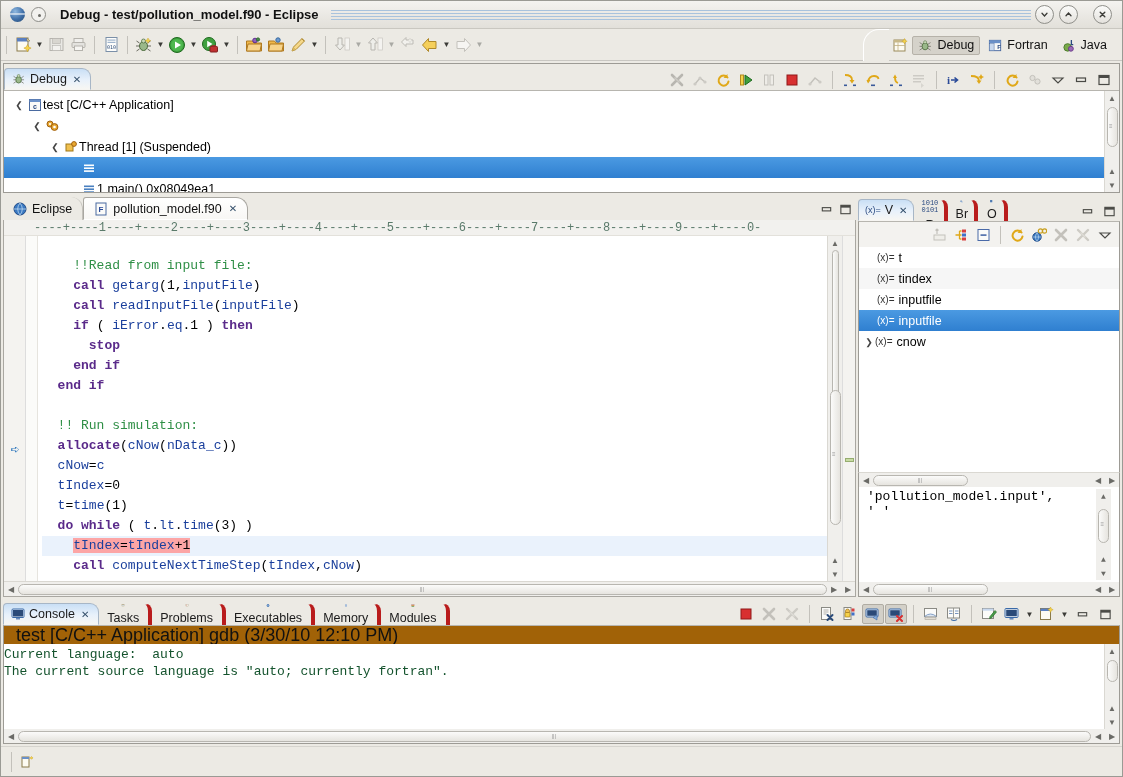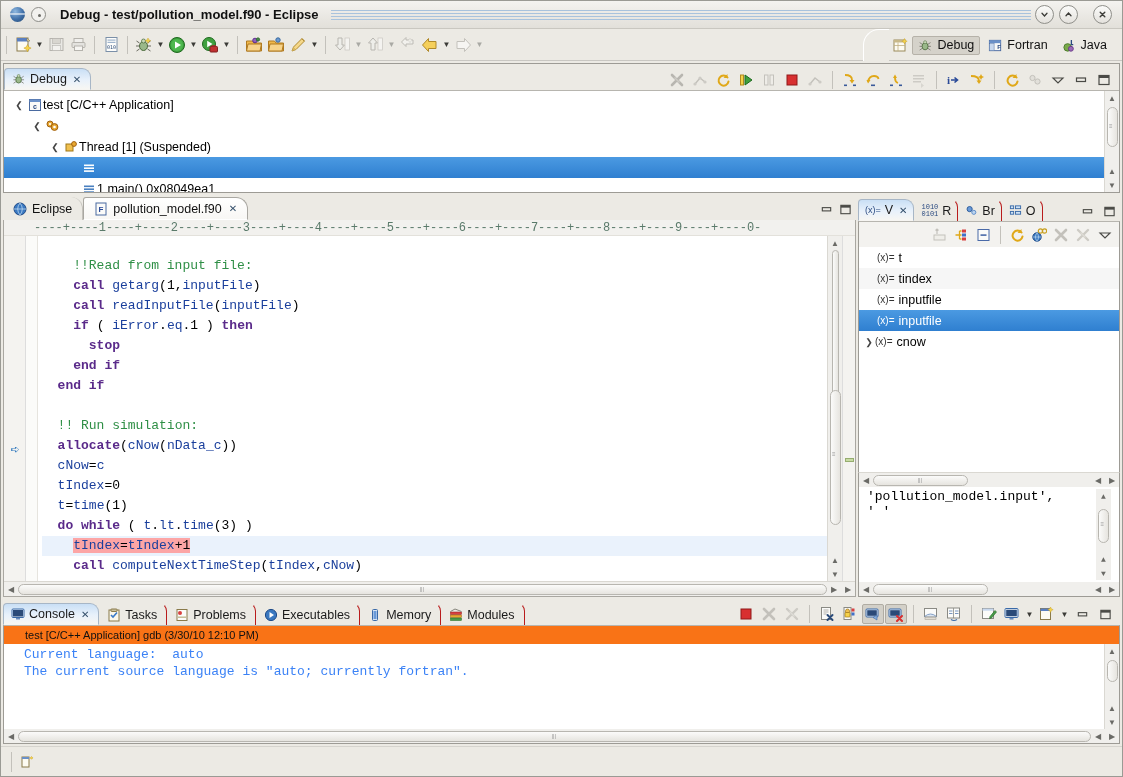--- a/index.html
+++ b/index.html
@@ -128,22 +128,23 @@
     white-space: nowrap;
   }
   .vtab.active {
     background: linear-gradient(to bottom, #c9dff5 0%, #e8f1fb 55%, #f7f6f3 100%);
     border: 1px solid #a7b6c6; border-bottom: 1px solid #f6f5f2;
     border-top-left-radius: 4px; border-top-right-radius: 9px;
     font-weight: normal;
   }
   .vtab.inactive {
     background: transparent;
-    border-right: 1px solid #b91c1c;
+    border-right: 4px solid #b91c1c;
     border-top-right-radius: 8px;
+    flex-direction: column;
   }
   .tabclose { font-size: 10px; color: #35506b; margin-left: 2px; }
 
   .vtoolbar {
     flex: 0 0 auto; display: flex; align-items: center; justify-content: flex-end;
     padding-right: 4px; gap: 1px;
   }
   .vtbtn {
     width: 22px; height: 20px; display: flex; align-items: center; justify-content: center;
     cursor: default;
@@ -298,31 +299,31 @@
     font-family: "Liberation Mono", monospace; font-size: 13px; padding: 2px 8px;
     border-left: 1px solid #9d9b95; border-right: 1px solid #9d9b95;
     display: flex;
     gap: 40px;
   }
 
   
   .consolepane { height: 145px; flex: 0 0 145px; margin: 2px; display: flex; flex-direction: column; }
   .cons-head { display: flex; align-items: flex-end; background: #eceae4; height: 26px; position: relative; }
   .cons-label {
-    height: 19px; flex: 0 0 19px; background: #f97316; border-top: 1px solid #b7b5af;
+    height: 19px; flex: 0 0 19px; background: #a16207; border-top: 1px solid #b7b5af;
     border-left: 1px solid #9d9b95; border-right: 1px solid #9d9b95;
-    display: flex; align-items: center; padding-left: 21px; font-size: 11px; color: #111;
+    display: flex; align-items: center; padding-left: 12px; font-size: 18px; color: #111;
   }
   .cons-body {
     flex: 1; background: #fff; border-left: 1px solid #9d9b95; border-right: 1px solid #9d9b95;
     display: flex; min-height: 0;
   }
   .cons-text {
     flex: 1; font-family: "Liberation Mono", monospace; font-size: 13px; line-height: 17px;
-    white-space: pre; padding: 2px 20px; overflow: hidden; color: #3b82f6;
+    white-space: pre; padding: 2px 0; overflow: hidden; color: #14532d;
   }
 
   
   .statusbar {
     height: 30px; flex: 0 0 30px; background: #eceae4; display: flex; align-items: center;
     padding-left: 10px; border-top: 1px solid #d6d4ce;
   }
   .status-sep { width: 1px; height: 20px; background: #c3c1bb; margin-right: 8px; }
 
   .icosvg { display: block; }

